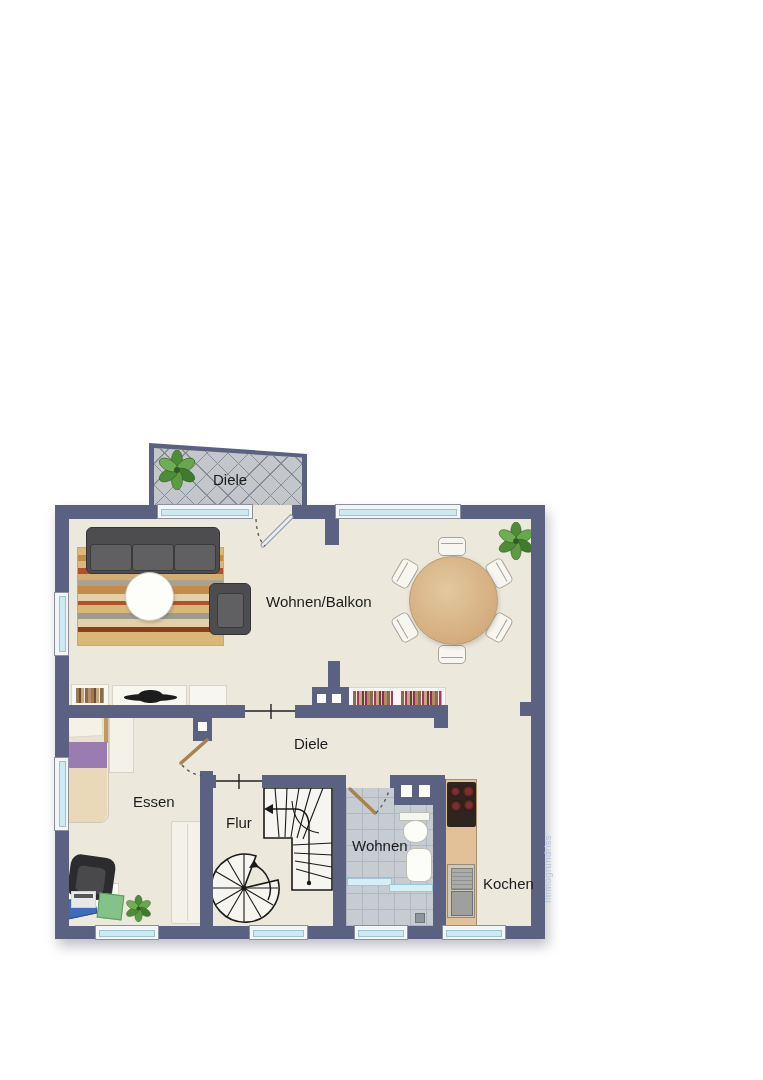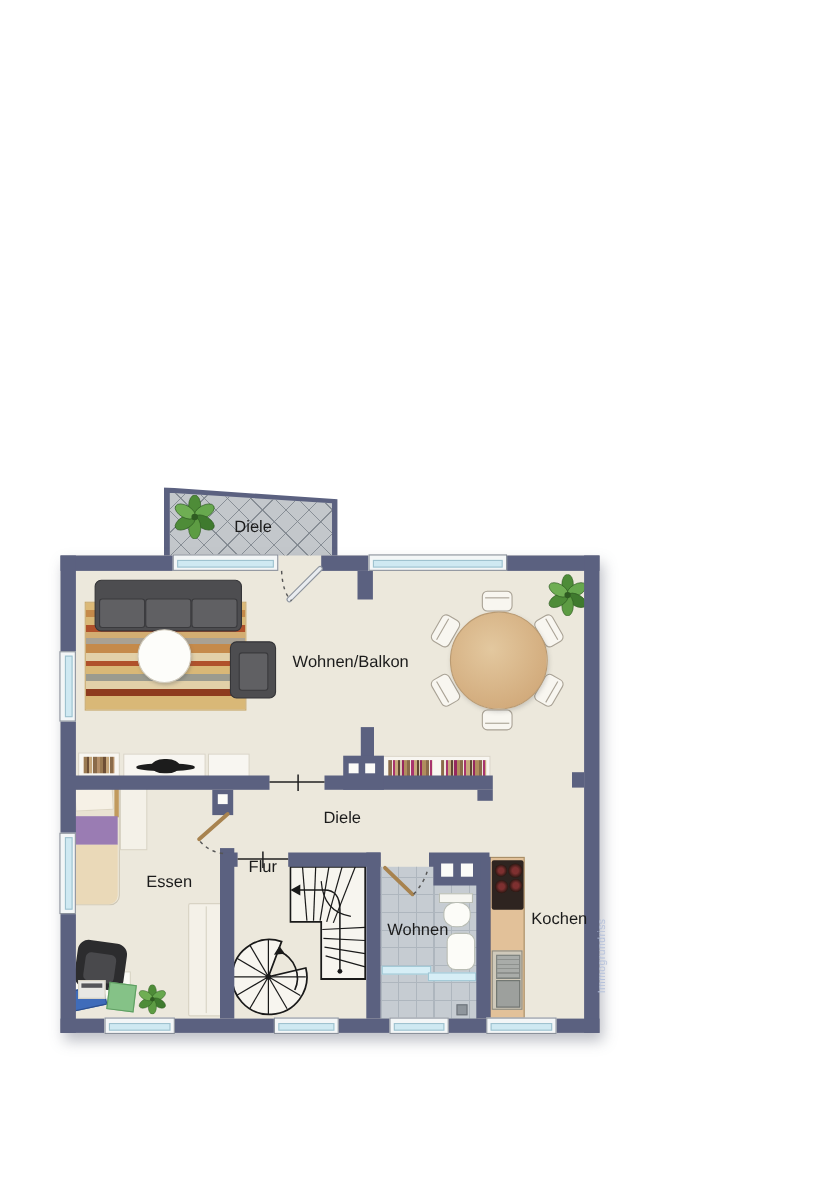--- a/index.html
+++ b/index.html
@@ -323,19 +323,19 @@
       <line x1="245" y1="711" x2="295" y2="711"></line>
       <line x1="271" y1="704" x2="271" y2="719"></line>
       <line x1="216" y1="781" x2="262" y2="781"></line>
       <line x1="239" y1="774" x2="239" y2="789"></line>
     </g>
   </svg>
 
   <span class="label" style="left:266px;top:593px">Wohnen/Balkon</span>
   <span class="label" style="left:294px;top:735px">Diele</span>
   <span class="label" style="left:133px;top:793px">Essen</span>
-  <span class="label" style="left:226px;top:780px">Flur</span>
+  <span class="label" style="left:226px;top:814px">Flur</span>
   <span class="label" style="left:352px;top:837px">Wohnen</span>
-  <span class="label" style="left:483px;top:827px">Kochen</span>
+  <span class="label" style="left:483px;top:875px">Kochen</span>
 
   <span class="watermark">Immogrundriss</span>
  </div>
 </div>
 
 </body></html>

